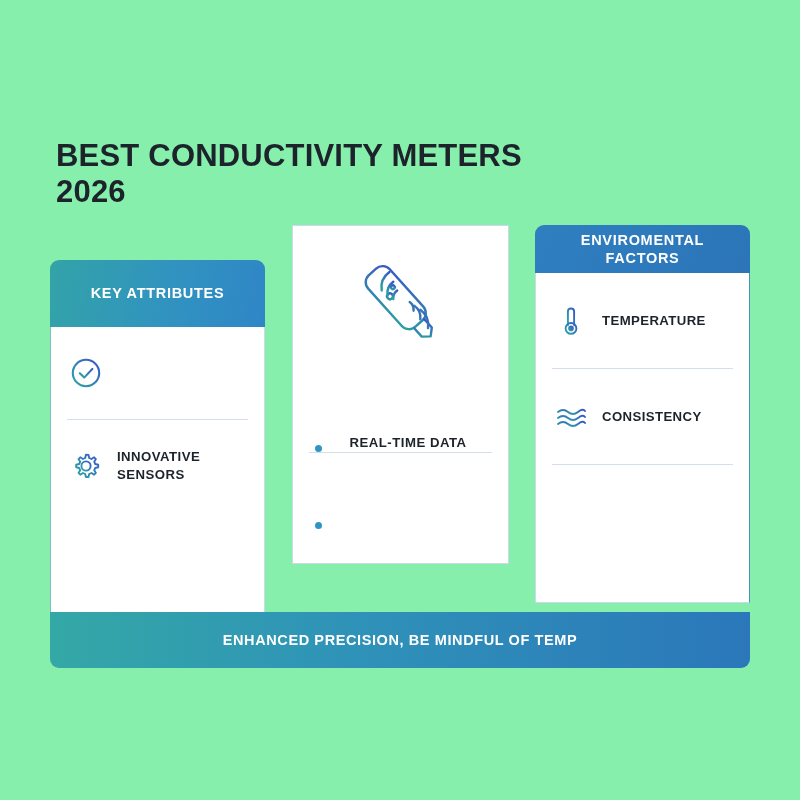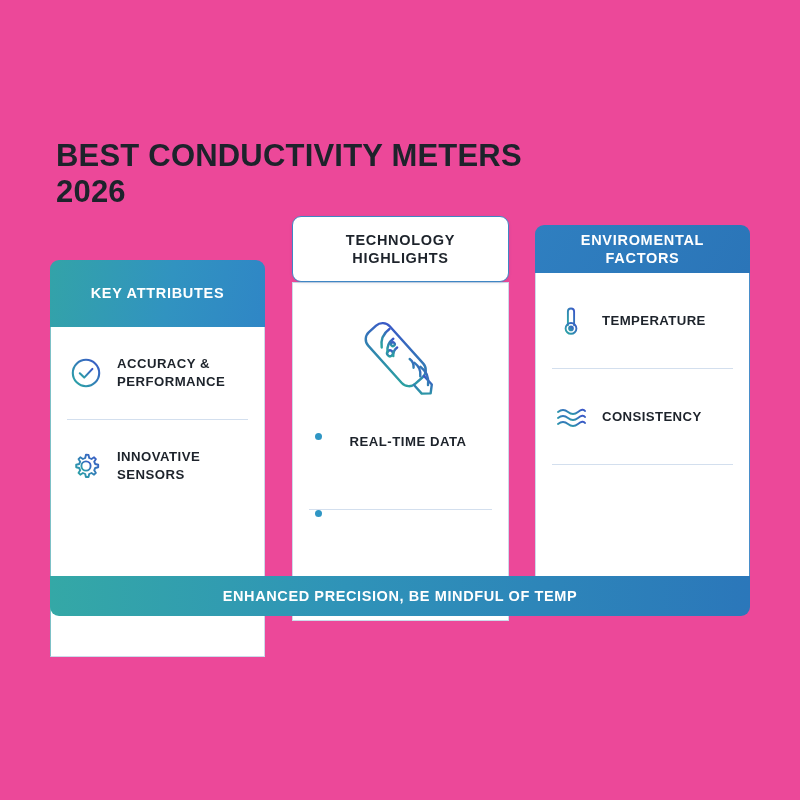--- a/index.html
+++ b/index.html
@@ -11,21 +11,21 @@
     height: 800px;
     background: #ffffff;
     font-family: "Liberation Sans", sans-serif;
     overflow: hidden;
   }
 
   .poster {
     position: relative;
     width: 800px;
     height: 800px;
-    background: #ec4899;
+    background: #86efac;
   }
 
   
   .title {
     position: absolute;
     left: 56px;
     top: 117px;
     width: 520px;
     font-size: 31px;
     line-height: 1.17;
@@ -149,21 +149,21 @@
     height: 150px;
     display: flex;
     align-items: center;
     justify-content: center;
     padding-top: 6px;
     box-sizing: border-box;
   }
   .bullet-row {
     height: 76px;
     display: flex;
-    align-items: flex-start;
+    align-items: flex-end;
     padding: 0 16px 0 22px;
     gap: 14px;
   }
   .dot {
     flex: 0 0 auto;
     width: 7px;
     height: 7px;
     border-radius: 50%;
     background: #2f96c4;
   }
@@ -176,23 +176,23 @@
     line-height: 1.35;
     color: #1d232b;
     text-transform: uppercase;
     padding-right: 12px;
   }
 
   
   .footer {
     position: absolute;
     left: 50px;
-    top: 576px;
+    top: 612px;
     width: 700px;
-    height: 40px;
+    height: 56px;
     border-radius: 0 0 9px 9px;
     background: linear-gradient(90deg, #34a8a6 0%, #2f93b8 42%, #2b77ba 100%);
     display: flex;
     align-items: center;
     justify-content: center;
     text-align: center;
     color: #ffffff;
     font-size: 14.5px;
     font-weight: bold;
     letter-spacing: 0.6px;
@@ -220,21 +220,20 @@
               <defs>
                 <linearGradient id="g1" x1="0" y1="1" x2="1" y2="0">
                   <stop offset="0" stop-color="#2aa9a4"></stop>
                   <stop offset="1" stop-color="#3a55c8"></stop>
                 </linearGradient>
               </defs>
               <circle cx="17" cy="17" r="13.2" stroke="url(#g1)" stroke-width="2.1"></circle>
               <path d="M10.8 17.3 L15.2 21.6 L23.4 12.9" stroke="url(#g1)" stroke-width="2.1" stroke-linecap="round" stroke-linejoin="round"></path>
             </svg>
           </span>
-          <span class="lbl">ACCURACY &amp; PERFORMANCE</span>
         </div>
 
         <div class="divider"></div>
 
         <div class="row">
           <span class="ico">
             <svg viewBox="0 0 34 34" width="34" height="34" fill="none">
               <defs>
                 <linearGradient id="g2" x1="0" y1="1" x2="1" y2="0">
                   <stop offset="0" stop-color="#2aa9a4"></stop>
@@ -245,21 +244,20 @@
               <circle cx="17" cy="17" r="4.6" stroke="url(#g2)" stroke-width="1.9"></circle>
             </svg>
           </span>
           <span class="lbl">INNOVATIVE SENSORS</span>
         </div>
 
       </div>
     </div>
 
     <div class="col col-2">
-      <div class="col-head head-2">TECHNOLOGY HIGHLIGHTS</div>
       <div class="col-body body-2">
 
         <div class="illus">
           <span>
             <svg viewBox="0 0 130 115" width="126" height="111" fill="none">
               <defs>
                 <linearGradient id="gp" x1="0" y1="1" x2="1" y2="0">
                   <stop offset="0" stop-color="#2aa49f"></stop>
                   <stop offset="1" stop-color="#3a55c8"></stop>
                 </linearGradient>

